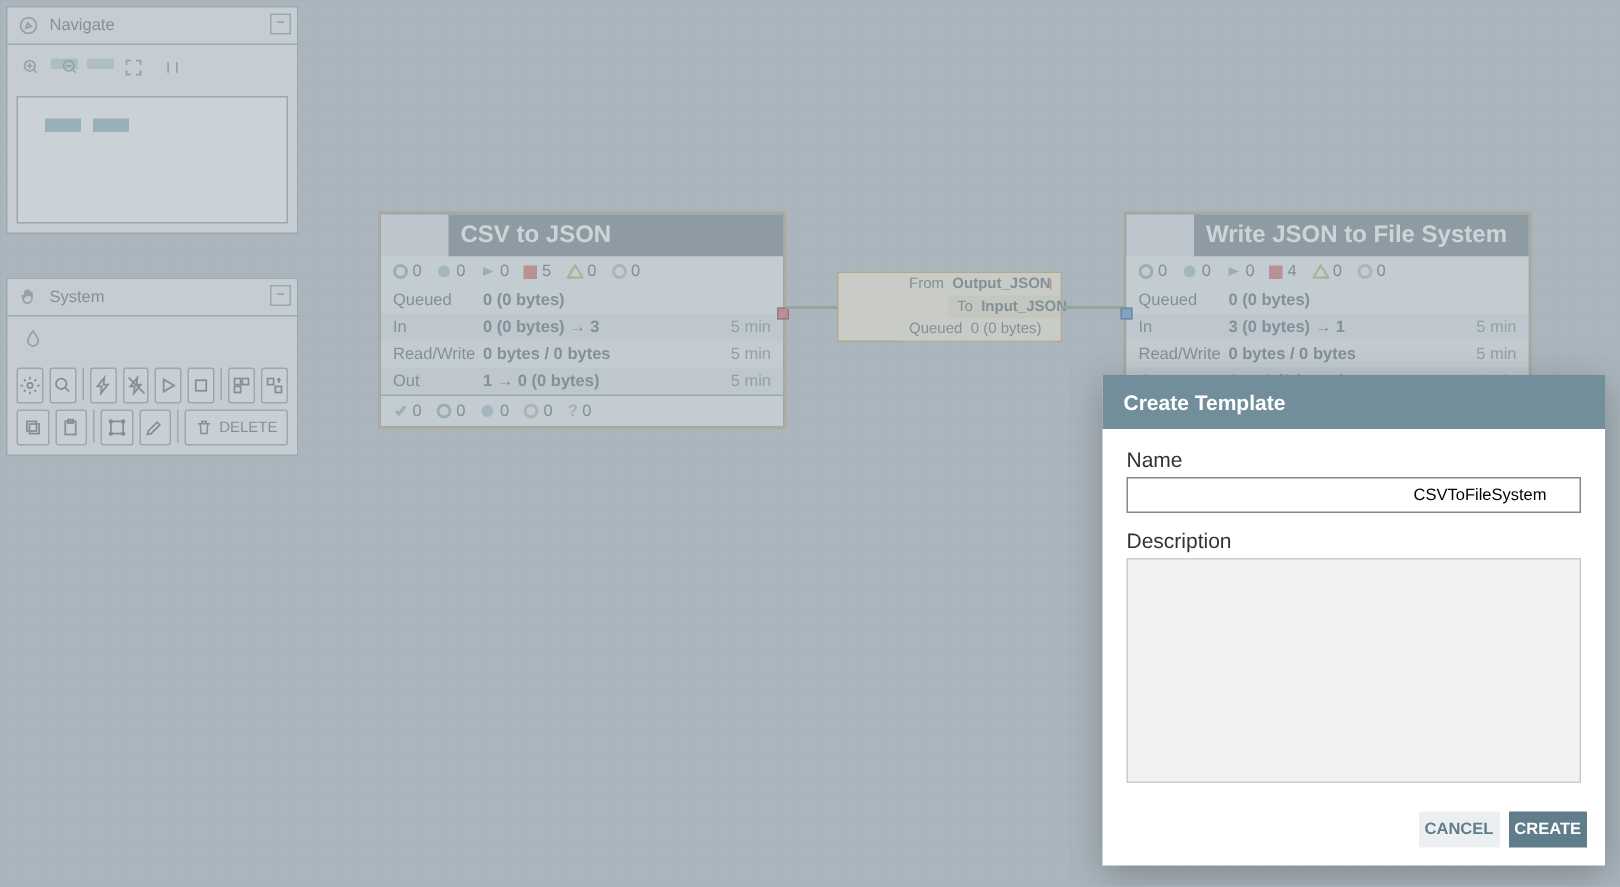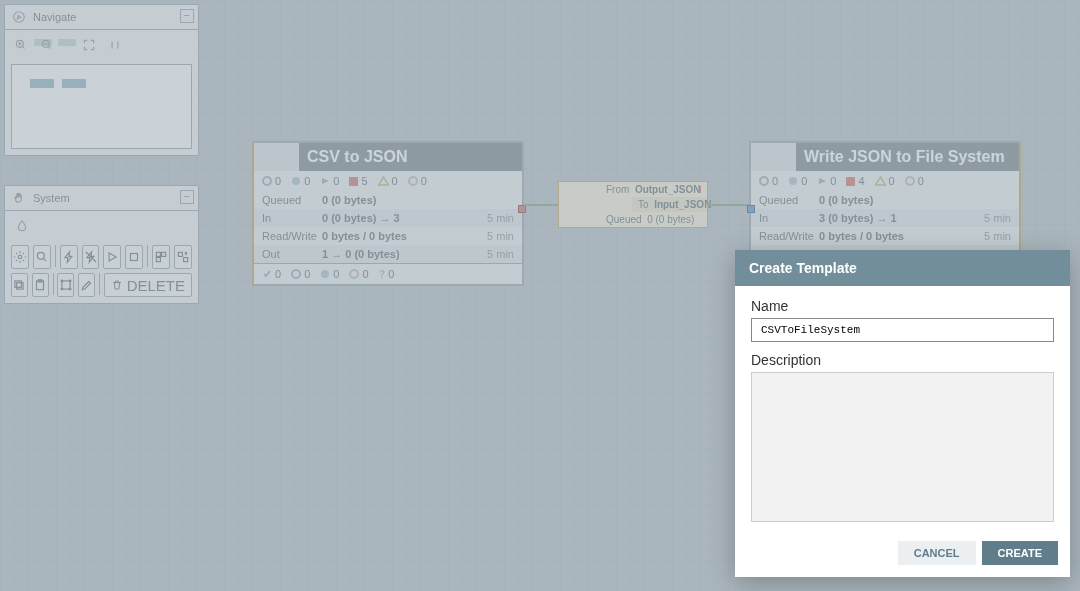--- a/index.html
+++ b/index.html
@@ -41,21 +41,21 @@
   .minimap .sel{position:absolute;background:var(--teal);opacity:.8;}
   .collapse-box{position:absolute;right:4px;top:4px;width:14px;height:14px;border:1px solid var(--panel-border);display:flex;align-items:center;justify-content:center;font-size:10px;line-height:1;}
   
   .operate{position:absolute;left:4px;top:185px;width:195px;border:1px solid var(--panel-border);background:var(--panel);}
   .op-title{display:flex;align-items:center;gap:6px;padding:4px 6px;border-bottom:1px solid var(--panel-border);font-size:11px;}
   .op-row{display:flex;align-items:center;gap:8px;padding:6px 8px;font-size:12px;}
   .tool-rows{display:flex;flex-direction:column;gap:4px;padding:4px 6px 6px 6px;}
   .tool-row{display:flex;gap:4px;}
   .tool-btn{width:24px;height:24px;border:1px solid var(--panel-border);background:#e7ebee;display:inline-flex;align-items:center;justify-content:center;border-radius:2px;}
   .tool-btn svg{width:14px;height:14px;stroke:var(--text);fill:none;stroke-width:2;}
-  .delete-btn{height:24px;border:1px solid var(--panel-border);background:#e7ebee;display:inline-flex;align-items:center;gap:4px;padding:0 6px;font-size:15px;border-radius:2px;}
+  .delete-btn{height:24px;border:1px solid var(--panel-border);background:#e7ebee;display:inline-flex;align-items:center;gap:4px;padding:0 6px;font-size:10px;border-radius:2px;}
   .divider{width:1px;height:22px;background:var(--panel-border);}
   
   .node{position:absolute;width:270px;border:1px solid var(--panel-border);background:#cfd6db;font-size:11px;}
   .node.sel{outline:1px solid #b89b5e;}
   .node-head{background:var(--header);color:var(--header-text);padding:5px 8px;font-size:16px;font-weight:600;margin-left:45px;}
   .node-status{display:flex;align-items:center;gap:10px;padding:4px 8px;background:#dde2e5;}
   .stat{display:inline-flex;align-items:center;gap:3px;color:var(--text);}
   .stat .sq{width:9px;height:9px;display:inline-block;}
   .node-table{width:100%;}
   .node-row{display:flex;justify-content:space-between;padding:3px 8px;}
@@ -74,24 +74,24 @@
   .conn-row:nth-child(odd){background:#e8e3cf;}
   .conn-row:nth-child(2){background:#ded8c0;margin-left:32px;}
   .conn .stop{width:7px;height:7px;background:var(--red);}
   
   .wire{position:absolute;height:2px;background:#7a9a7a;}
   
   .dialog{position:absolute;left:735px;top:250px;width:335px;background:#fff;box-shadow:0 6px 24px rgba(0,0,0,.25);}
   .dlg-head{background:var(--dialog-header);color:#fff;padding:10px 14px;font-size:14px;font-weight:600;}
   .dlg-body{padding:12px 16px 8px 16px;}
   .field-label{font-size:14px;color:#333;margin-bottom:4px;}
-  .text-input{width:100%;border:1px solid #888;padding:5px 9px;font-size:11px;margin-bottom:10px;font-family:Liberation Mono, monospace;}
+  .text-input{width:100%;border:1px solid #888;padding:5px 22px;font-size:11px;margin-bottom:10px;font-family:Liberation Sans, sans-serif;text-align:right;}
   .textarea{width:100%;height:150px;border:1px solid #ccc;background:#f2f2f2;padding:6px;font-size:11px;resize:none;font-family:inherit;}
   .dlg-foot{display:flex;justify-content:flex-end;gap:6px;padding:8px 12px 12px 12px;}
-  .btn{border:none;padding:6px 16px;font-size:11px;font-weight:600;cursor:pointer;}
+  .btn{border:none;padding:6px 4px;font-size:11px;font-weight:600;cursor:pointer;}
   .btn-cancel{background:#eceff1;color:var(--dialog-header2);}
   .btn-create{background:var(--dialog-header2);color:#fff;}
   
   .overlay{position:absolute;inset:0;background:var(--overlay);pointer-events:none;}
 </style>
 </head>
 <body>
 
 <div class="canvas"></div>
 

